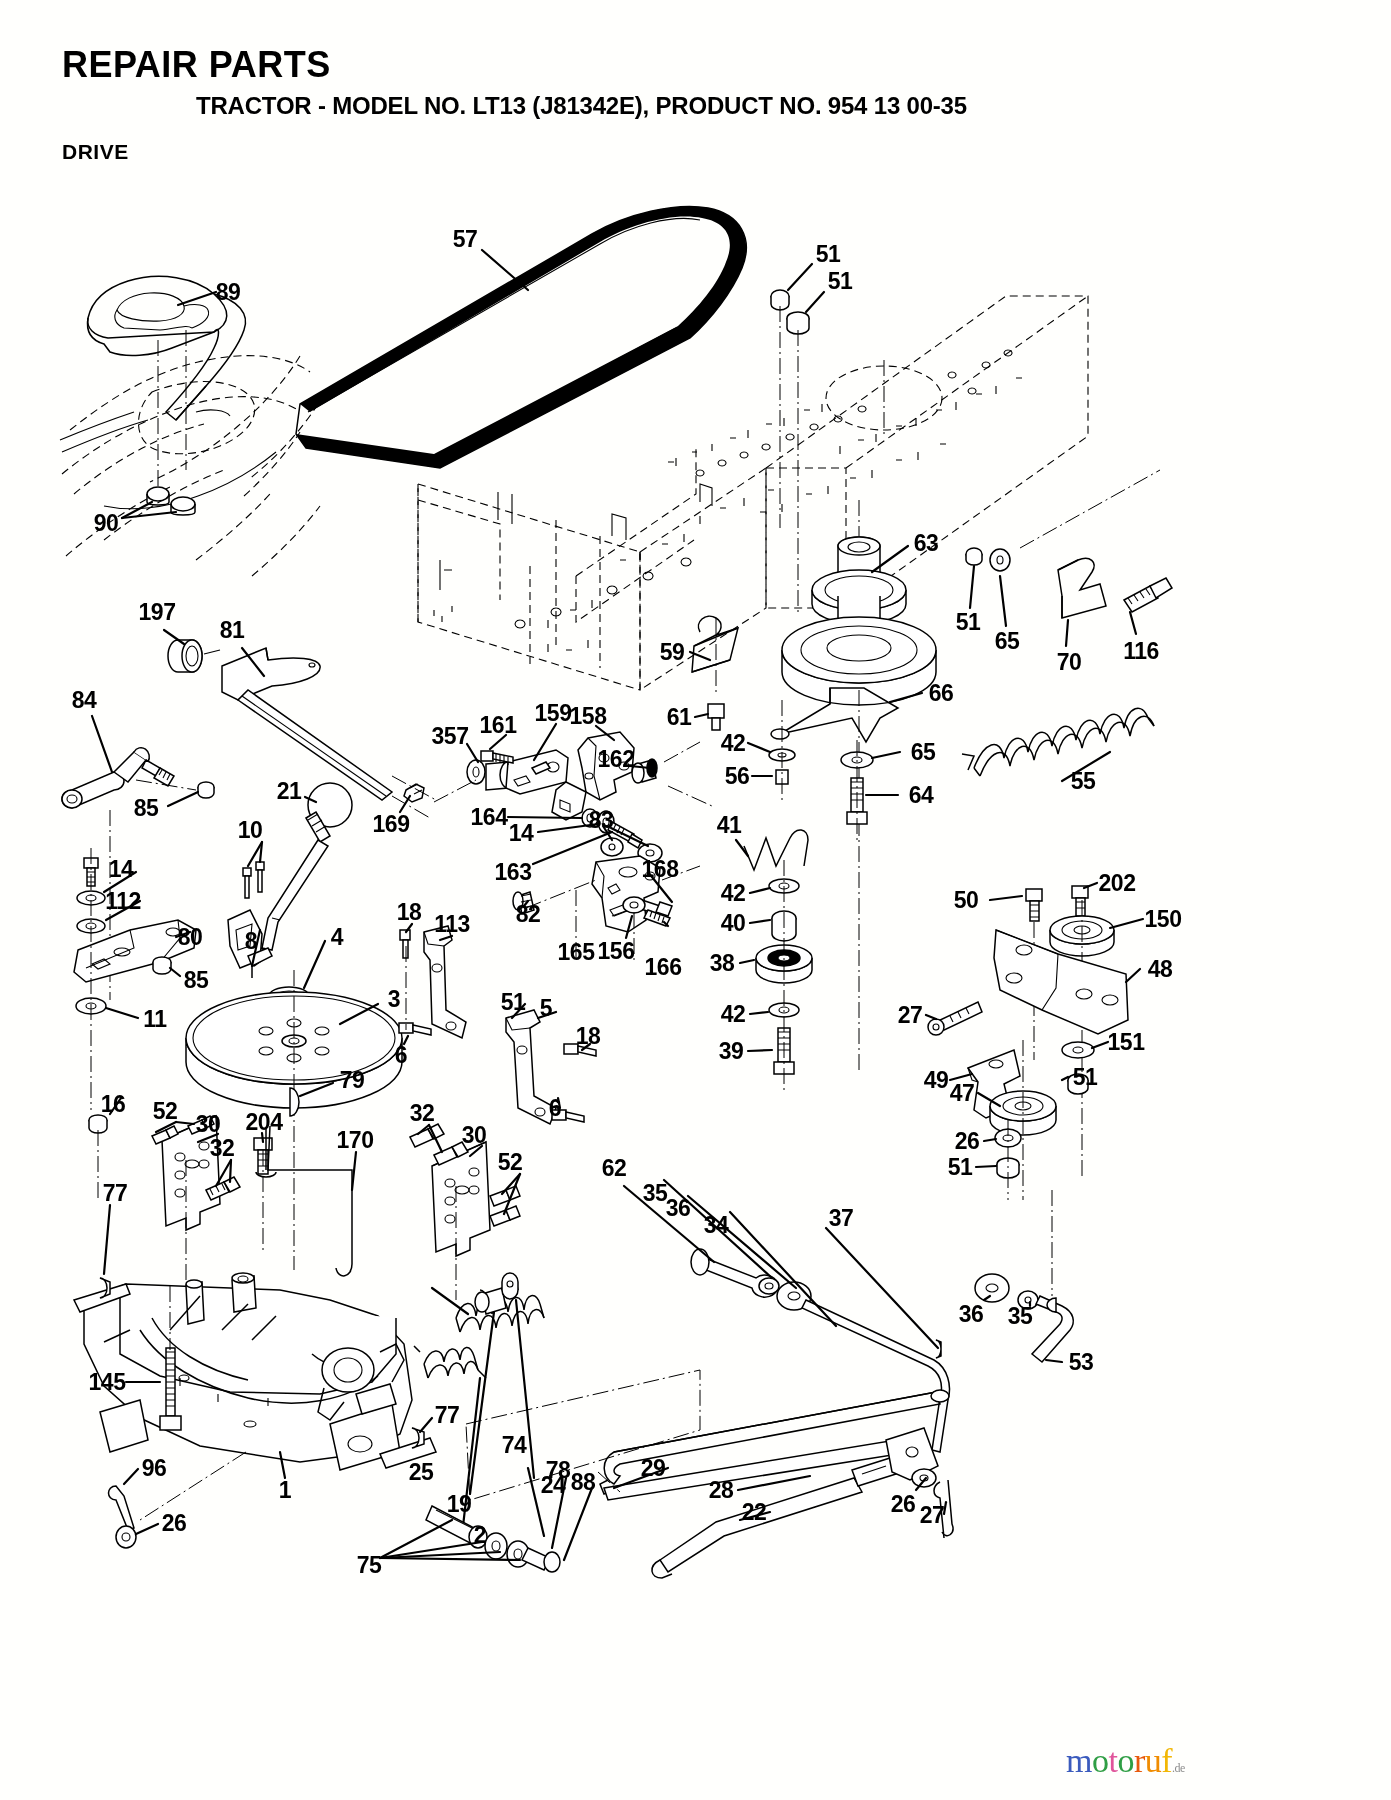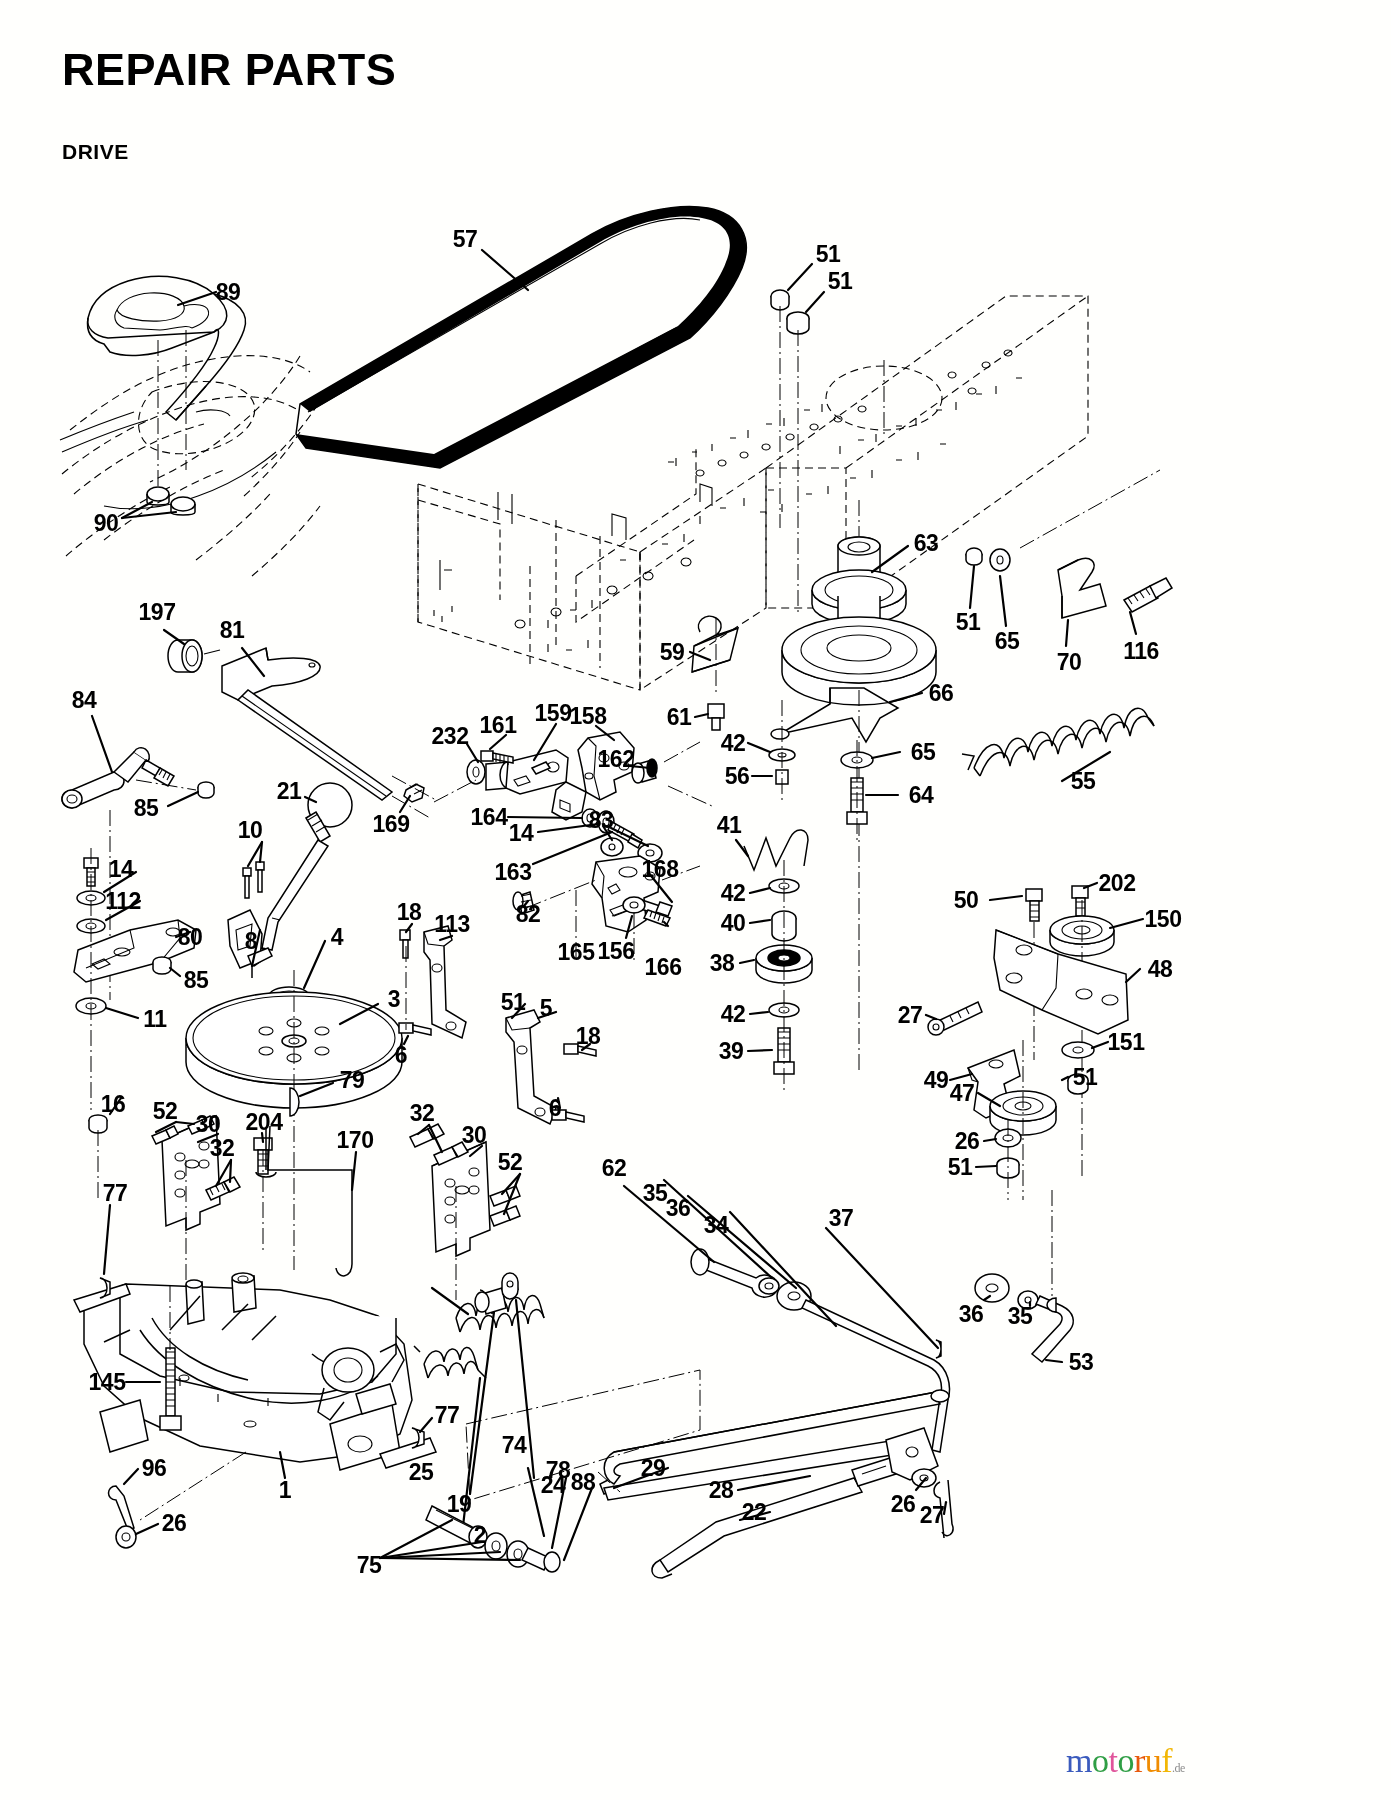--- a/index.html
+++ b/index.html
@@ -12,21 +12,21 @@
     position:relative;
     width:1391px;
     height:1800px;
     background:#fffffd;
     overflow:hidden;
   }
 
   
   #hdr-title{
     position:absolute; left:62px; top:44px;
-    font-size:45px; font-weight:bold; letter-spacing:.5px;
+    font-size:36px; font-weight:bold; letter-spacing:.5px;
     font-family:"Liberation Sans", sans-serif;
   }
   #hdr-sub{
     position:absolute; left:196px; top:92px;
     font-size:24px; font-weight:bold; letter-spacing:-.2px;
     white-space:nowrap;
   }
   #hdr-section{
     position:absolute; left:62px; top:140px;
     font-size:21px; font-weight:bold; letter-spacing:.5px;
@@ -66,20 +66,21 @@
     white-space:nowrap;
   }
   #wm .s{ font-size:12px; color:#8d8d8d; }
 </style>
 </head>
 <body>
 
 <div id="page">
 
   <div id="hdr-title">REPAIR PARTS</div>
+  <div id="hdr-sub">TRACTOR - MODEL NO. LT13 (J81342E), PRODUCT NO. 954 13 00-35</div>
   <div id="hdr-section">DRIVE</div>
 
   <svg id="art" viewBox="0 0 1391 1800" xmlns="http://www.w3.org/2000/svg">
 
     <g>
       <path class="thin2" d="M88 318 C92 300 106 288 128 281 C160 271 196 278 214 294
                              C232 310 230 324 214 332 L108 338 C94 336 86 328 88 318 Z" fill="#fff"></path>
       <path class="thin2" d="M88 318 C86 330 90 340 104 344 L110 352 C126 358 152 356 172 348
                              L214 332" fill="#fff"></path>
       <path class="thin2" d="M214 294 C238 300 250 314 244 330 C238 348 222 368 206 386
@@ -903,21 +904,21 @@
       <div class="cal" style="left: 232px; top: 630px;">81</div>
       <div class="cal" style="left: 679px; top: 717px;">61</div>
       <div class="cal" style="left: 941px; top: 693px;">66</div>
       <div class="cal" style="left: 733px; top: 743px;">42</div>
       <div class="cal" style="left: 737px; top: 776px;">56</div>
       <div class="cal" style="left: 923px; top: 752px;">65</div>
       <div class="cal" style="left: 1083px; top: 781px;">55</div>
       <div class="cal" style="left: 921px; top: 795px;">64</div>
       <div class="cal" style="left: 84px; top: 700px;">84</div>
       <div class="cal" style="left: 146px; top: 808px;">85</div>
-      <div class="cal" style="left: 450px; top: 736px;">232</div>
+      <div class="cal" style="left: 450px; top: 736px;">357</div>
       <div class="cal" style="left: 498px; top: 725px;">161</div>
       <div class="cal" style="left: 553px; top: 713px;">159</div>
       <div class="cal" style="left: 588px; top: 716px;">158</div>
       <div class="cal" style="left: 616px; top: 759px;">162</div>
       <div class="cal" style="left: 489px; top: 817px;">164</div>
       <div class="cal" style="left: 521px; top: 833px;">14</div>
       <div class="cal" style="left: 601px; top: 820px;">83</div>
       <div class="cal" style="left: 513px; top: 872px;">163</div>
       <div class="cal" style="left: 660px; top: 869px;">168</div>
       <div class="cal" style="left: 391px; top: 824px;">169</div>

